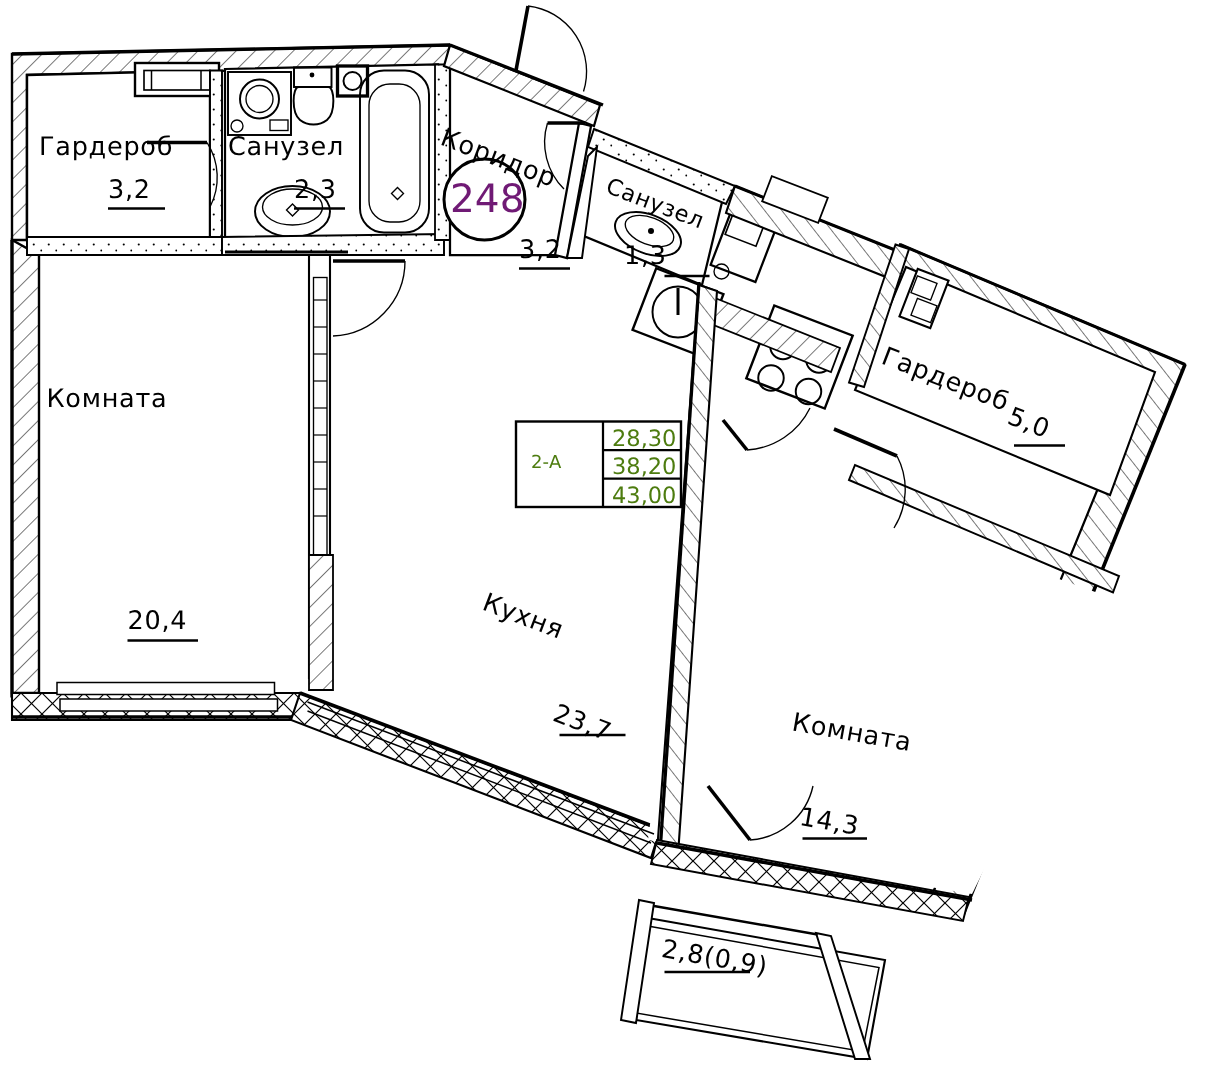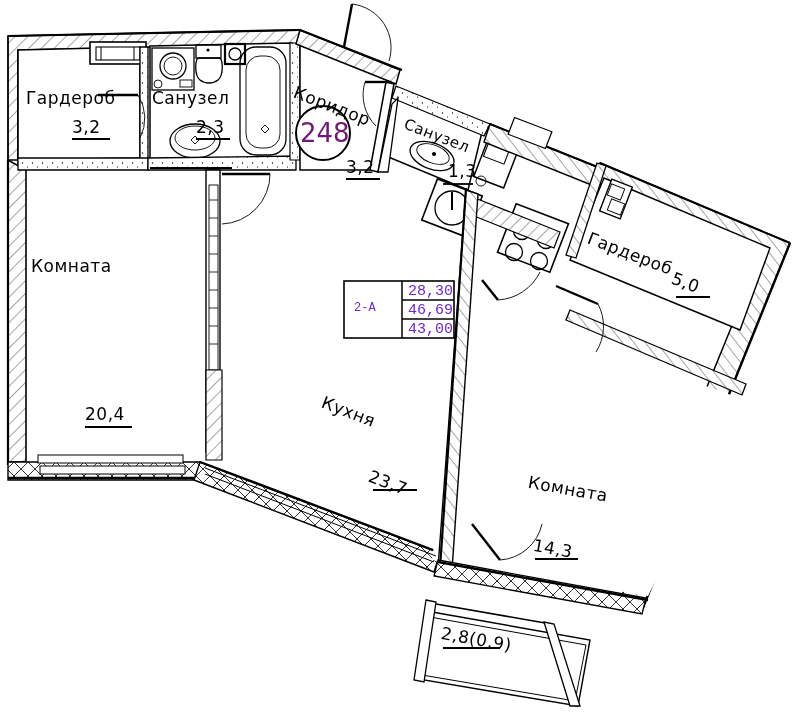--- a/index.html
+++ b/index.html
@@ -46,23 +46,22 @@
   }
   .lbl-small { font-size: 15px; }
   .aptnum {
     position: absolute;
     font-size: 26px;
     color: #701a75;
   }
   .tblcell {
     position: absolute;
     font-size: 15px;
-    color: #6d28d9;
+    color: #4d7c0f;
     white-space: nowrap;
-    font-family: Liberation Mono, monospace;
   }
 </style>
 </head>
 <body>
 
 <div id="plan">
 
   <svg width="803" height="714" viewBox="0 0 803 714">
     <defs>
       <pattern id="hatchConc" width="9" height="9" patternUnits="userSpaceOnUse" patternTransform="rotate(45)">
@@ -342,34 +341,34 @@
 
   <div class="lbl lbl-room" style="left:152px; top:88px;">Санузел</div>
   <div class="lbl lbl-area" style="left:196px; top:117px;">2,3</div>
 
   <div class="lbl lbl-room" style="left:298px; top:82px; transform:rotate(21deg); transform-origin:left top;">Коридор</div>
   <div class="lbl lbl-area" style="left:346px; top:157px;">3,2</div>
 
   <div class="aptnum" style="left:300px; top:118px;">248</div>
 
   <div class="lbl lbl-small" style="left:408px; top:115px; transform:rotate(21deg); transform-origin:left top;">Санузел</div>
-  <div class="lbl lbl-area" style="left:448px; top:161px;">1,3</div>
+  <div class="lbl lbl-area" style="left:416px; top:161px;">1,3</div>
 
   <div class="lbl lbl-room" style="left:592px; top:228px; transform:rotate(21deg); transform-origin:left top;">Гардероб</div>
   <div class="lbl lbl-area" style="left:676px; top:268px; transform:rotate(21deg); transform-origin:left top;">5,0</div>
 
   <div class="lbl lbl-room" style="left:31px; top:256px;">Комната</div>
   <div class="lbl lbl-area" style="left:85px; top:404px;">20,4</div>
 
   <div class="lbl lbl-room" style="left:326px; top:392px; transform:rotate(21deg); transform-origin:left top;">Кухня</div>
   <div class="lbl lbl-area" style="left:373px; top:466px; transform:rotate(21deg); transform-origin:left top;">23,7</div>
 
   <div class="lbl lbl-room" style="left:530px; top:472px; transform:rotate(10deg); transform-origin:left top;">Комната</div>
   <div class="lbl lbl-area" style="left:535px; top:535px; transform:rotate(10deg); transform-origin:left top;">14,3</div>
 
   <div class="lbl lbl-area" style="left:443px; top:623px; transform:rotate(10deg); transform-origin:left top;">2,8(0,9)</div>
 
   <div class="tblcell" style="left:354px; top:301px; font-size:12px;">2-А</div>
   <div class="tblcell" style="left:408px; top:283px;">28,30</div>
-  <div class="tblcell" style="left:408px; top:302px;">46,69</div>
+  <div class="tblcell" style="left:408px; top:302px;">38,20</div>
   <div class="tblcell" style="left:408px; top:321px;">43,00</div>
 
 </div>
 
 </body></html>

